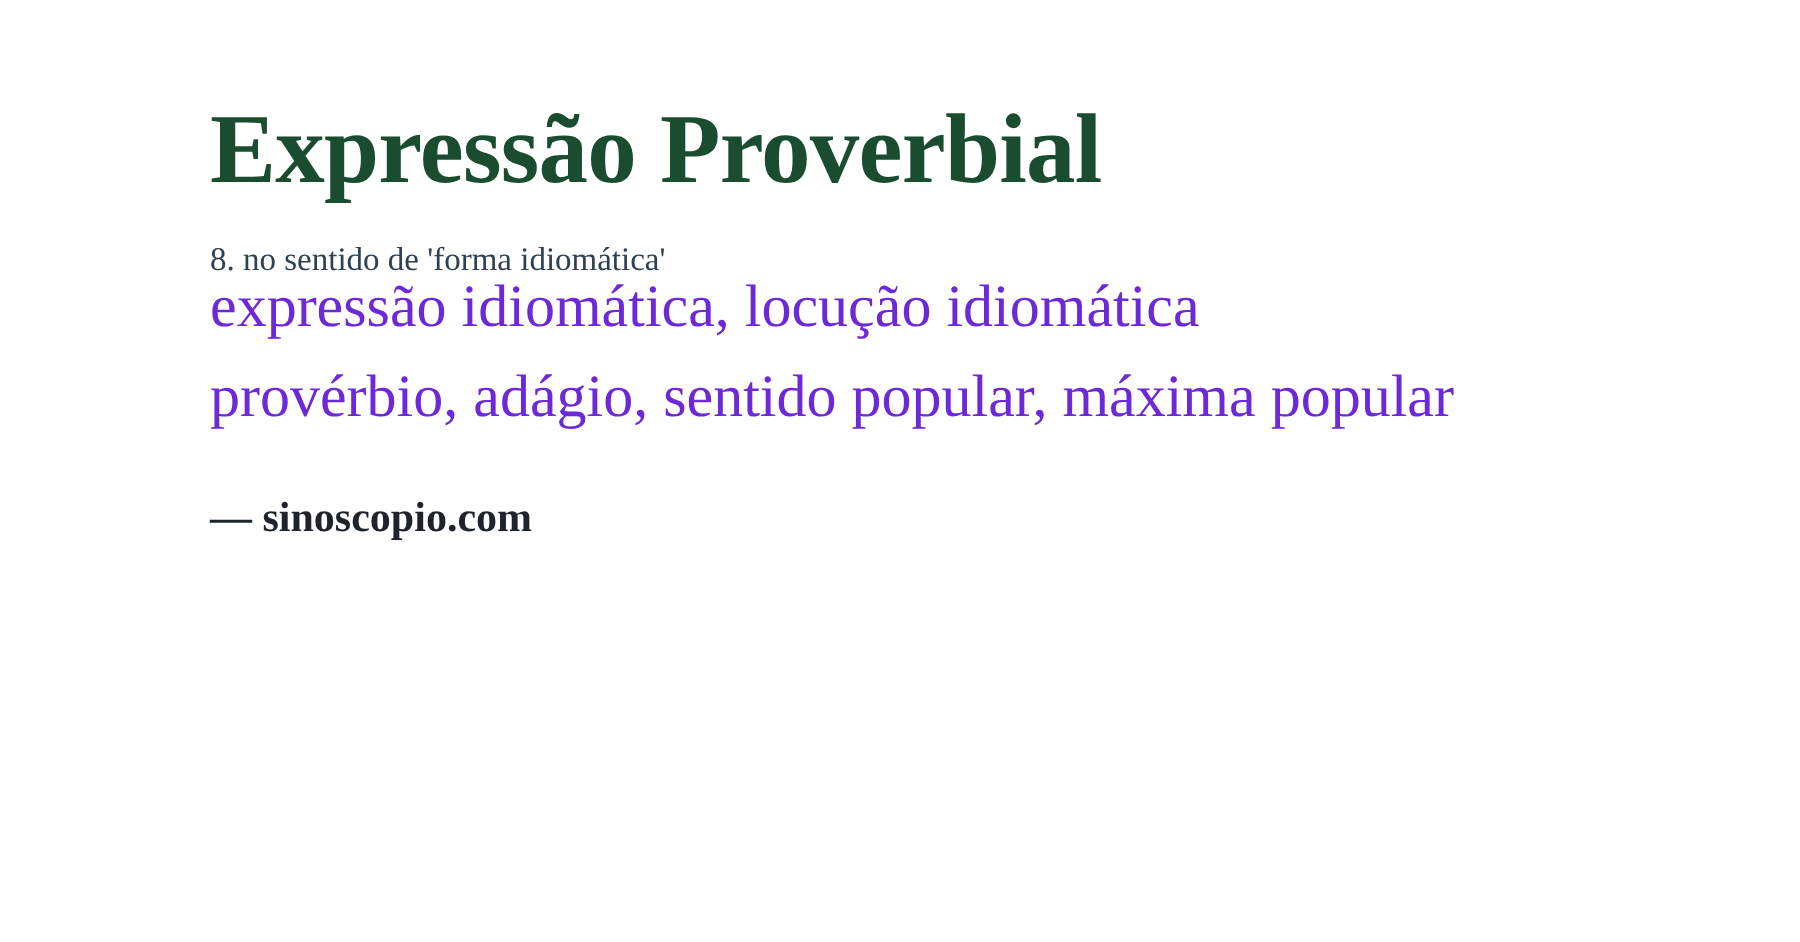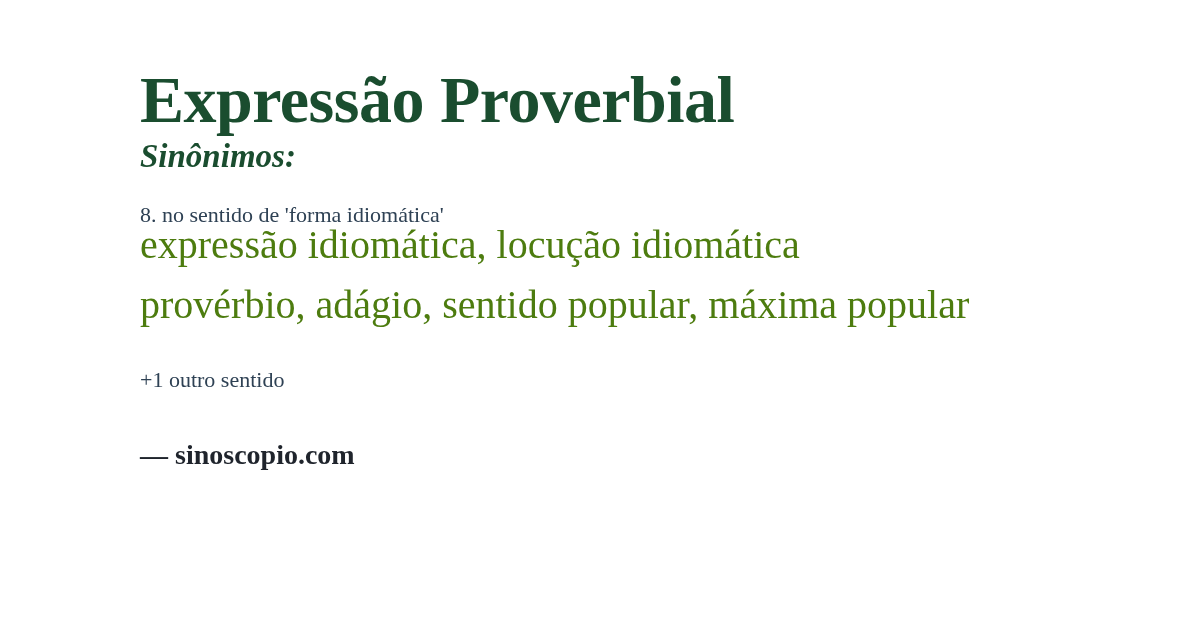--- a/index.html
+++ b/index.html
@@ -44,21 +44,21 @@
   }
   .sense-label {
     font-size: 22px;
     line-height: 1.25;
     color: #2e4154;
   }
   .sense-syns {
     margin-top: -4px;
     font-size: 40px;
     line-height: 1.05;
-    color: #4d7c0f;
+    color: #6d28d9;
   }
   .more {
     margin-top: 18px;
     font-size: 22px;
     line-height: 1.25;
     color: #2e4154;
     display: inline-block;
   }
   .footer {
     margin-top: 44px;
@@ -68,33 +68,31 @@
     color: #1f242c;
   }
 </style>
 </head>
 <body>
 
 <div class="card">
 
   <h1 class="title">Expressão Proverbial</h1>
 
-  <div class="subtitle">Sinônimos:</div>
 
   <div class="senses">
 
     <div class="sense">
       <div class="sense-label">8. no sentido de 'forma idiomática'</div>
       <div class="sense-syns">expressão idiomática, locução idiomática</div>
     </div>
 
     <div class="sense">
       <div class="sense-syns">provérbio, adágio, sentido popular, máxima popular</div>
     </div>
 
 
   </div>
 
-  <div class="more">+1 outro sentido</div>
 
   <div class="footer">— sinoscopio.com</div>
 
 </div>
 
 </body></html>

